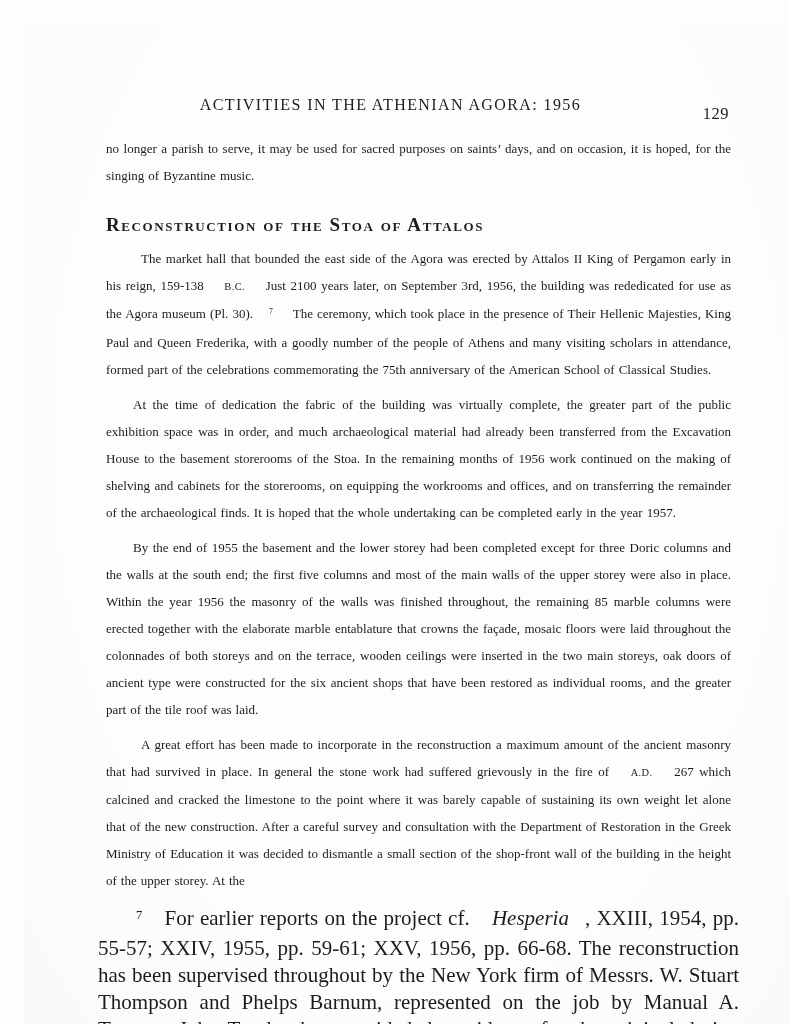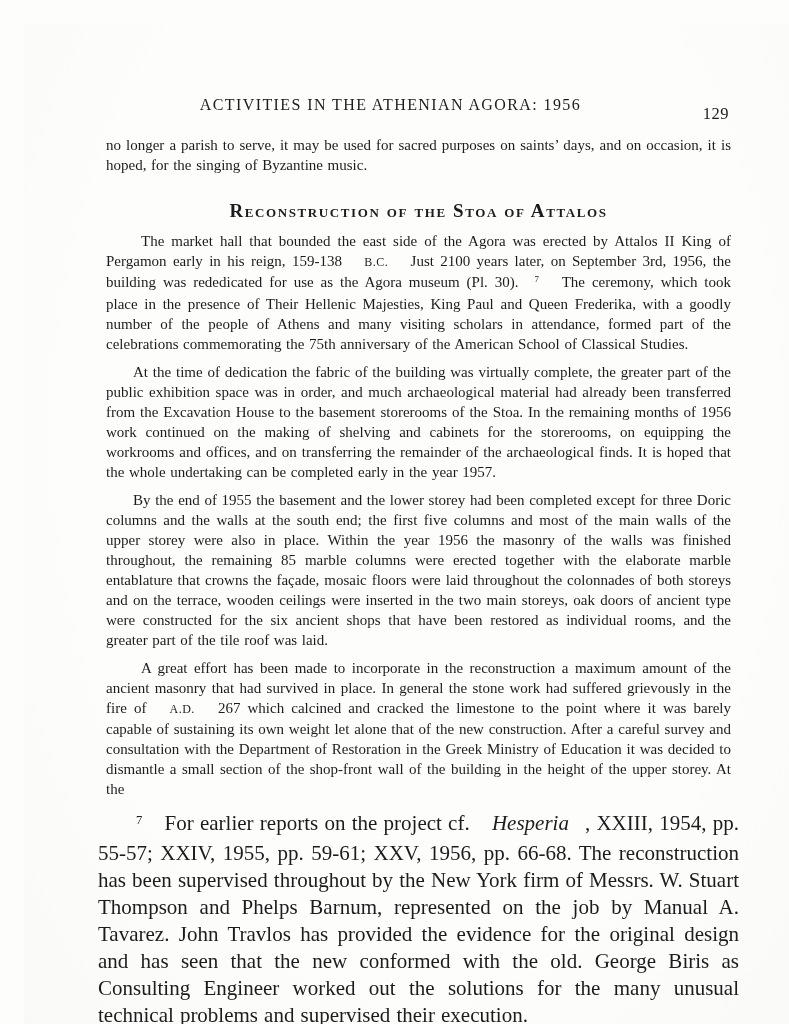--- a/index.html
+++ b/index.html
@@ -35,31 +35,31 @@
   .pagenum {
     position: absolute;
     right: 2px;
     top: 0;
     font-size: 16.5px;
     letter-spacing: 0.5px;
   }
   
   .bodytext { margin-top: 19px; }
   .para {
-    font-size: 15px;
-    line-height: 20px;
+    font-size: 13px;
+    line-height: 27px;
     text-align: justify;
     text-indent: 27px;
     word-spacing: 0.06em;
   }
   .para.continuation { text-indent: 0; }
   .sechead {
     margin-top: 25px;
     margin-bottom: 9px;
-    text-align: center;
+    text-align: left;
     font-variant: small-caps;
     font-size: 19px;
     letter-spacing: 1.6px;
     white-space: nowrap;
   }
   .sc { font-size: 0.8em; letter-spacing: 0.04em; }
   .fnref {
     font-size: 0.6em;
     position: relative;
     top: -0.55em;

